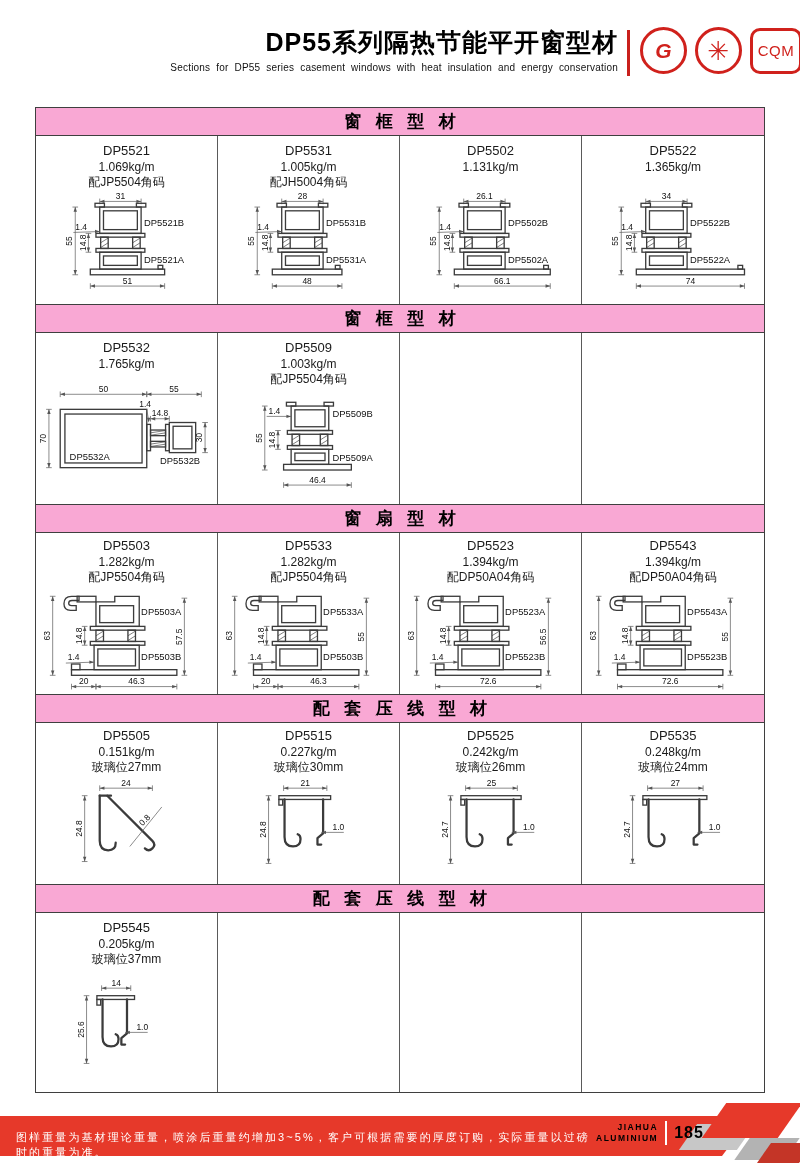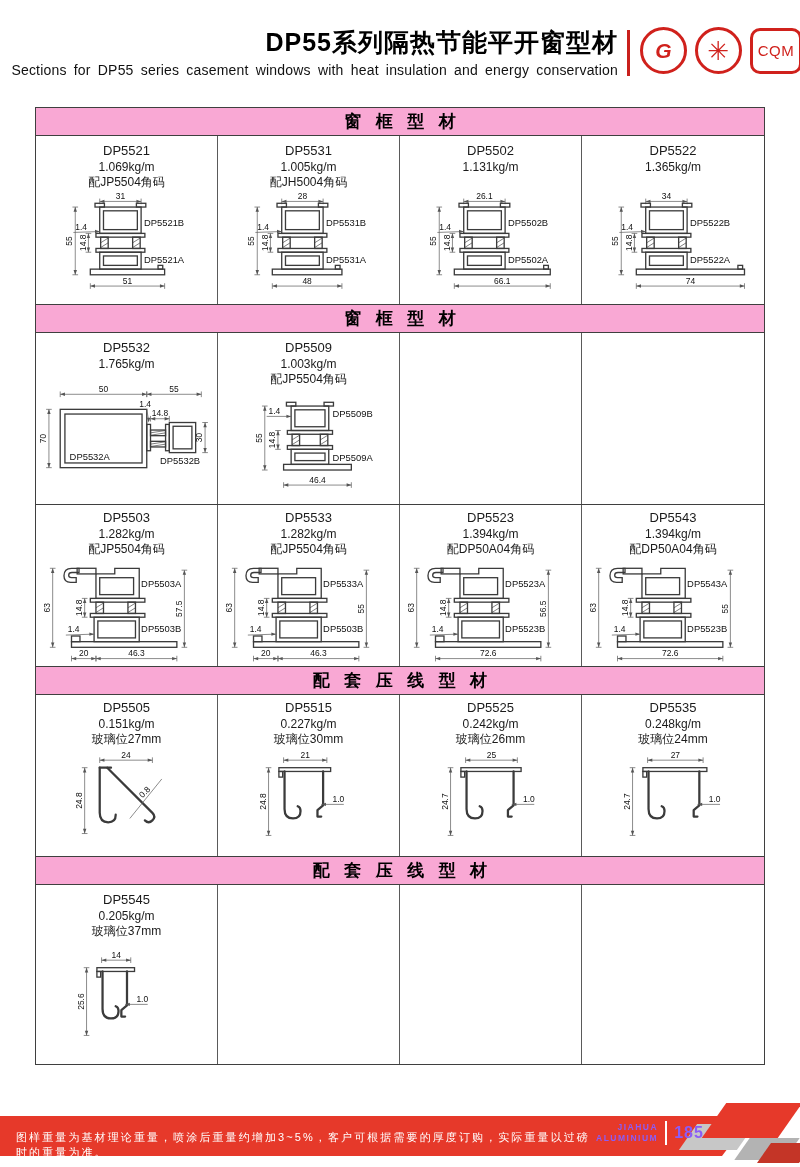--- a/index.html
+++ b/index.html
@@ -2,21 +2,21 @@
 <html><head>
 <meta charset="utf-8">
 <style>
   html,body{margin:0;padding:0;background:#e9e9e9;}
   .page{position:relative;width:800px;height:1167px;background:#ffffff;margin:0 auto;
         font-family:"Liberation Sans","DejaVu Sans",sans-serif;overflow:hidden;}
 
   
   .titles{position:absolute;top:26px;left:0;width:618px;text-align:right;}
   .title{margin:0;font-size:25px;font-weight:bold;letter-spacing:1px;color:#000;}
-  .subtitle{margin-top:3px;font-size:14px;color:#111;letter-spacing:.2px;word-spacing:3px;text-align:right;}
+  .subtitle{margin-top:3px;font-size:10px;color:#111;letter-spacing:.2px;word-spacing:3px;text-align:right;}
   .hdr-rule{position:absolute;left:627px;top:30px;width:3px;height:46px;background:#c9201d;}
   .logos{position:absolute;left:640px;top:27px;display:flex;gap:8px;align-items:center;}
   .logo{box-sizing:border-box;display:flex;align-items:center;justify-content:center;color:#d0211c;}
   .lg-circle{width:47px;height:47px;border:3px solid #d0211c;border-radius:50%;background:#fff;}
   .lg-g{font-size:21px;font-weight:bold;font-style:italic;}
   .lg-f{font-size:26px;line-height:1;}
   .lg-cqm{width:52px;height:46px;border:3px solid #d0211c;border-radius:10px;background:#fff;}
   .lg-c{font-size:15px;font-weight:normal;letter-spacing:.5px;}
 
   
@@ -40,21 +40,21 @@
   svg .d{stroke:#666;stroke-width:.8;}
   svg .ar{fill:#555;}
   svg .dt{font:9px "Liberation Sans",sans-serif;fill:#111;}
   svg .pl{font:10px "Liberation Sans",sans-serif;fill:#111;}
 
   
   .foot-bar{position:absolute;left:0;top:1116px;width:768px;height:40px;background:#e6392a;
             clip-path:polygon(0 0,752px 0,722px 100%,0 100%);}
   .foot-note{position:absolute;left:16px;top:1130px;width:584px;font-size:11px;color:#fff;
              letter-spacing:2.1px;z-index:3;}
-  .brand{position:absolute;left:596px;top:1121px;display:flex;align-items:center;gap:7px;color:#8b5cf6;z-index:3;}
+  .brand{position:absolute;left:596px;top:1121px;display:flex;align-items:center;gap:7px;color:#000000;z-index:3;}
   .brand-name{display:flex;flex-direction:column;align-items:flex-end;font-size:8.5px;font-weight:bold;
               letter-spacing:1.5px;line-height:1.25;}
   .brand-sep{width:2px;height:24px;background:#fff;}
   .page-num{font-size:16px;font-weight:bold;letter-spacing:1px;}
   .shape{position:absolute;transform:skewX(-35deg);}
   .sh-gray1{left:688px;top:1124px;width:58px;height:26px;background:#c7c7c7;z-index:1;}
   .sh-red1{left:714px;top:1103px;width:76px;height:35px;background:#e6392a;z-index:2;}
   .sh-gray2{left:742px;top:1138px;width:50px;height:22px;background:#b3b3b3;z-index:1;}
   .sh-red2{left:764px;top:1143px;width:42px;height:20px;background:#c43527;z-index:2;}
 </style>
@@ -409,20 +409,23 @@
               <text class="dt" x="100" y="97.5" text-anchor="middle">46.4</text>
               <text class="pl" x="116" y="28">DP5509B</text>
               <text class="pl" x="116" y="74">DP5509A</text>
             </svg>
           </div>
       </div>
       <div class="cell"></div>
       <div class="cell"></div>
     </div>
 
+    <div class="sec-header">
+        <span>窗扇型材</span>
+      </div>
     <div class="row r3">
       <div class="cell">
         <div class="pname">DP5503</div>
         <div class="pmeta">1.282kg/m</div>
         <div class="pmeta">配JP5504角码</div>
         <div class="draw">
             <svg viewBox="0 0 182 118" xmlns="http://www.w3.org/2000/svg">
               <line class="d" x1="9" y1="12" x2="15" y2="12"></line>
               <line class="d" x1="9" y1="96" x2="15" y2="96"></line>
               <line class="d" x1="12" y1="12" x2="12" y2="96"></line>

